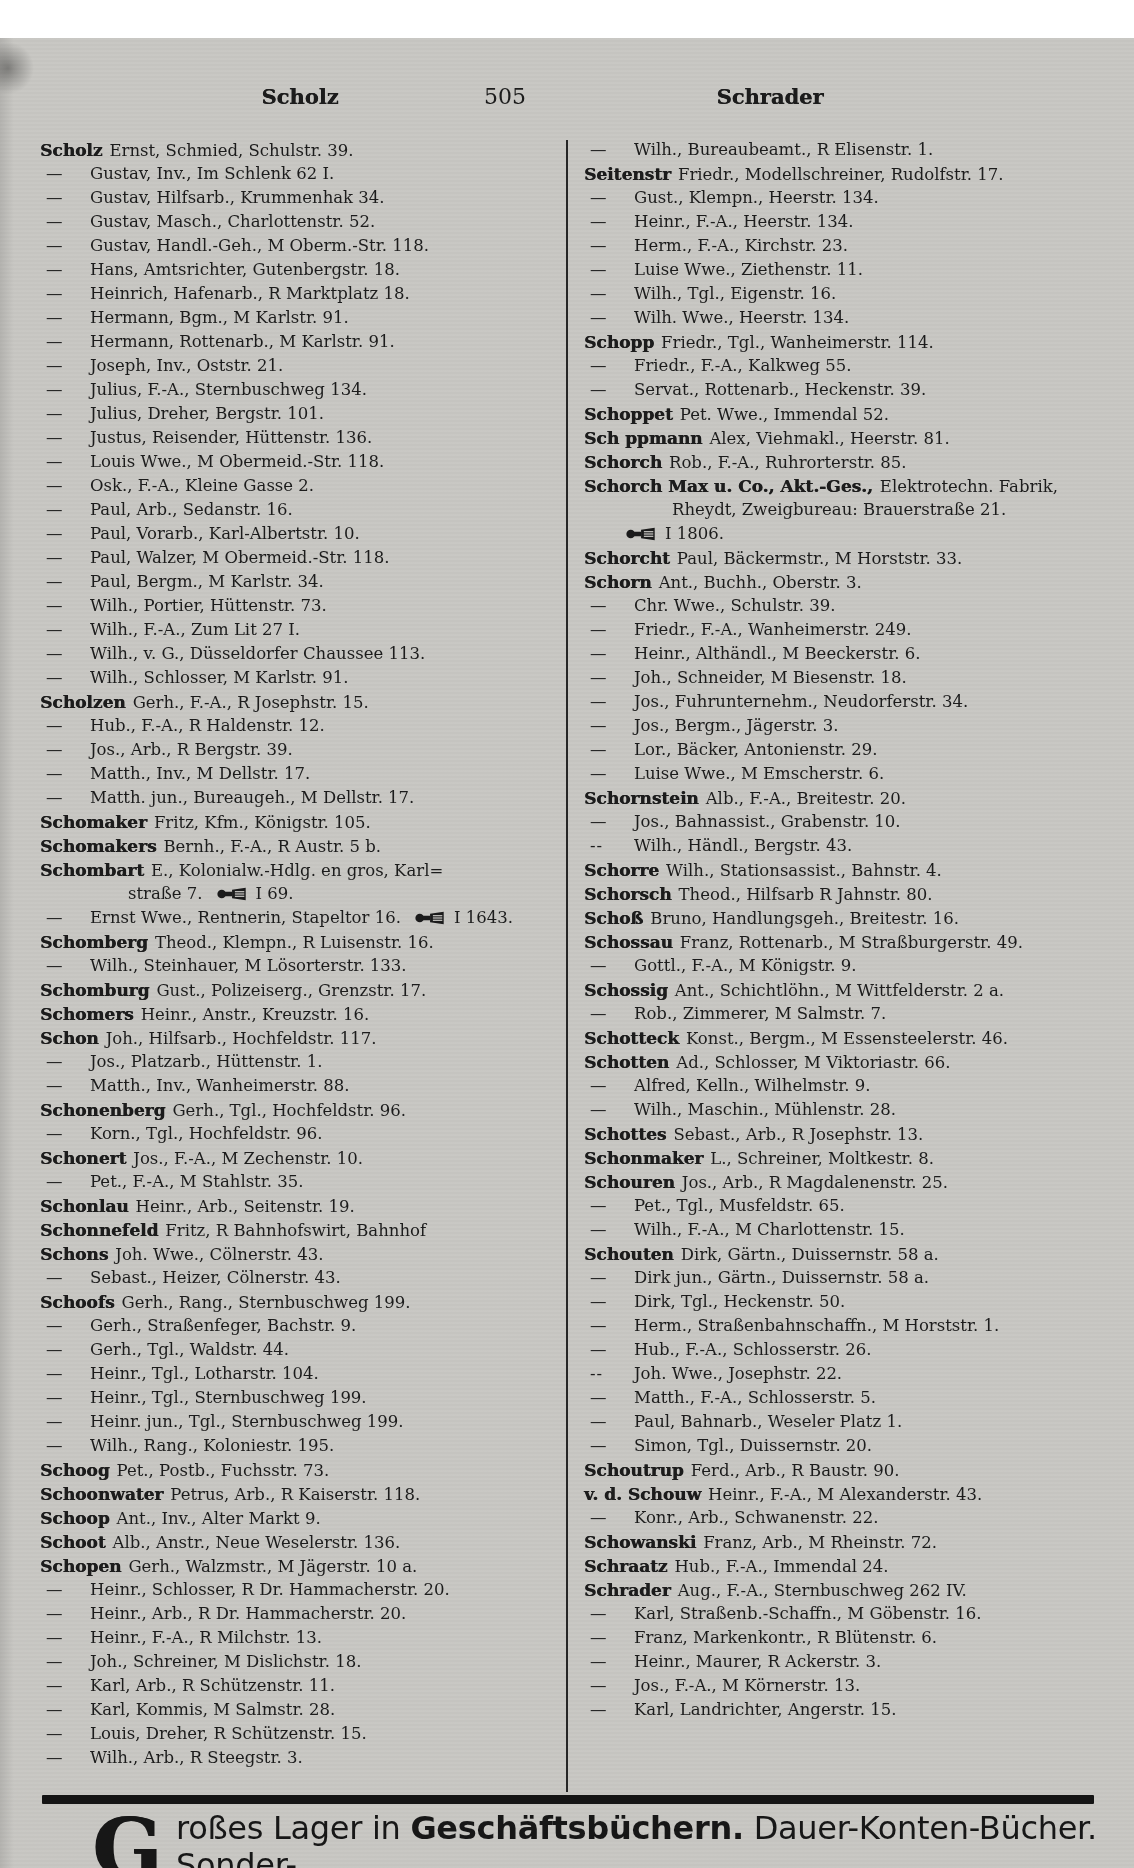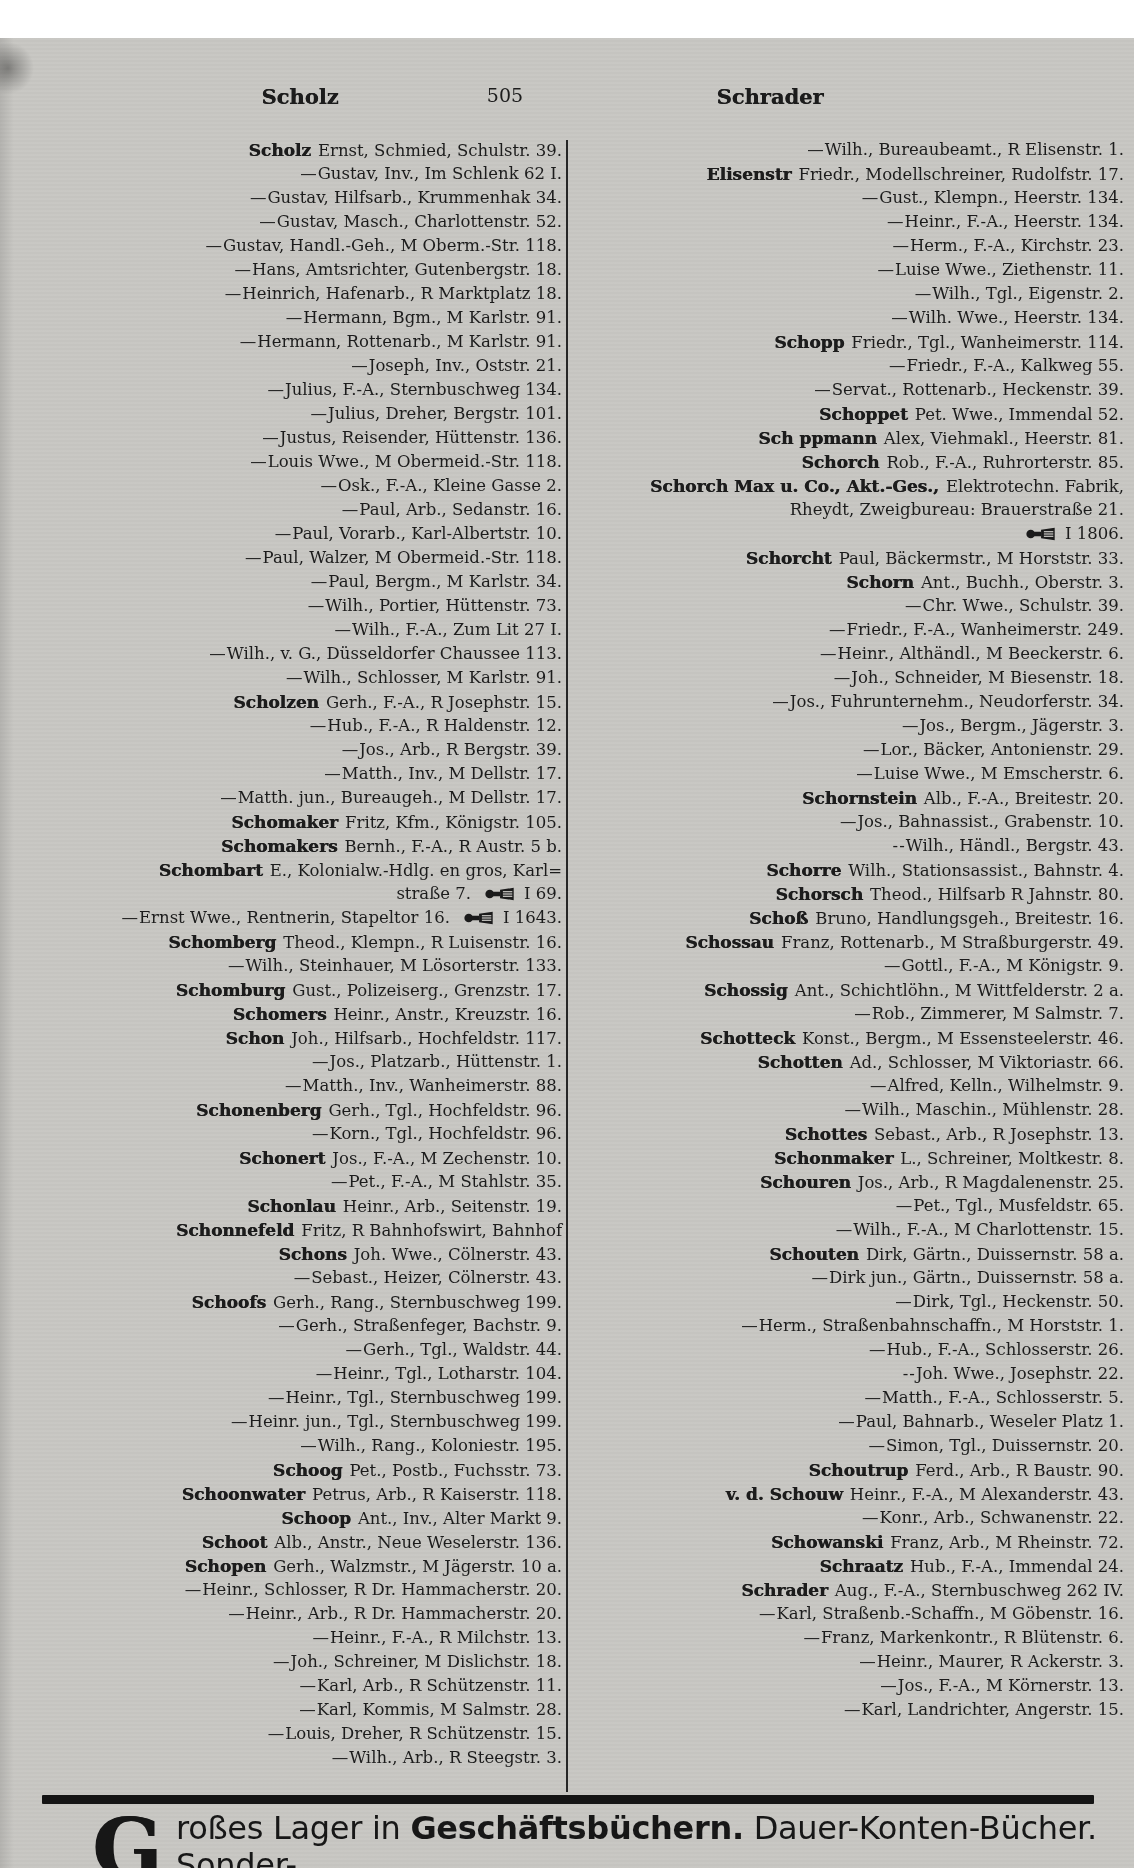--- a/index.html
+++ b/index.html
@@ -12,23 +12,23 @@
       linear-gradient(90deg, rgba(0,0,0,.10) 0, rgba(0,0,0,0) 14px),
       linear-gradient(0deg, rgba(0,0,0,.04) 0, rgba(0,0,0,0) 40px),
       repeating-linear-gradient(0deg, rgba(0,0,0,.015) 0 2px, rgba(255,255,255,.012) 2px 4px);
     font-family:"DejaVu Serif", serif;
     color:#1c1c1c;
     overflow:hidden;
     margin-top:38px;
   }
   .header{position:absolute;top:46px;left:0;width:1134px;height:34px;font-size:21px;}
   .h-left{position:absolute;left:150px;width:300px;text-align:center;font-weight:bold;text-shadow:.4px 0 currentColor;}
-  .h-page{position:absolute;left:430px;width:150px;text-align:center;font-size:19px;}
+  .h-page{position:absolute;left:430px;width:150px;text-align:center;font-size:22px;}
   .h-right{position:absolute;left:630px;width:280px;text-align:center;font-weight:bold;text-shadow:.4px 0 currentColor;}
-  .col{position:absolute;top:100px;font-size:16.5px;text-align:right;}
+  .col{position:absolute;top:100px;font-size:16.5px;}
   .colL{left:40px;width:522px;}
   .colR{left:584px;width:540px;}
   .divider{position:absolute;left:566px;top:102px;width:2px;height:1652px;background:#262626;}
   .ln{height:24px;line-height:24px;white-space:nowrap;}
   .ln .dash{display:inline-block;width:50px;padding-left:6px;box-sizing:border-box;letter-spacing:1px;}
   .ln .head{font-weight:bold;font-size:17px;text-shadow:.5px 0 currentColor;margin-right:7px;}
   .ln.cont{padding-left:88px;}
   .ln.telonly{padding-left:28px;}
   .tel{display:inline-block;margin-left:14px;}
   .tel svg{vertical-align:-2px;margin-right:7px;}
@@ -142,26 +142,26 @@
       <div class="ln"><span class="dash">—</span><span>Heinr., F.-A., R Milchstr. 13.</span></div>
       <div class="ln"><span class="dash">—</span><span>Joh., Schreiner, M Dislichstr. 18.</span></div>
       <div class="ln"><span class="dash">—</span><span>Karl, Arb., R Schützenstr. 11.</span></div>
       <div class="ln"><span class="dash">—</span><span>Karl, Kommis, M Salmstr. 28.</span></div>
       <div class="ln"><span class="dash">—</span><span>Louis, Dreher, R Schützenstr. 15.</span></div>
       <div class="ln"><span class="dash">—</span><span>Wilh., Arb., R Steegstr. 3.</span></div>
     </div>
   <div class="divider"></div>
   <div class="col colR" id="colR">
       <div class="ln"><span class="dash">—</span><span>Wilh., Bureaubeamt., R Elisenstr. 1.</span></div>
-      <div class="ln"><span class="head">Elisenstr</span><span>Friedr., Modellschreiner, Rudolfstr. 17.</span></div>
+      <div class="ln"><span class="head">Seitenstr</span><span>Friedr., Modellschreiner, Rudolfstr. 17.</span></div>
       <div class="ln"><span class="dash">—</span><span>Gust., Klempn., Heerstr. 134.</span></div>
       <div class="ln"><span class="dash">—</span><span>Heinr., F.-A., Heerstr. 134.</span></div>
       <div class="ln"><span class="dash">—</span><span>Herm., F.-A., Kirchstr. 23.</span></div>
       <div class="ln"><span class="dash">—</span><span>Luise Wwe., Ziethenstr. 11.</span></div>
-      <div class="ln"><span class="dash">—</span><span>Wilh., Tgl., Eigenstr. 2.</span></div>
+      <div class="ln"><span class="dash">—</span><span>Wilh., Tgl., Eigenstr. 16.</span></div>
       <div class="ln"><span class="dash">—</span><span>Wilh. Wwe., Heerstr. 134.</span></div>
       <div class="ln"><span class="head">Schopp</span><span>Friedr., Tgl., Wanheimerstr. 114.</span></div>
       <div class="ln"><span class="dash">—</span><span>Friedr., F.-A., Kalkweg 55.</span></div>
       <div class="ln"><span class="dash">—</span><span>Servat., Rottenarb., Heckenstr. 39.</span></div>
       <div class="ln"><span class="head">Schoppet</span><span>Pet. Wwe., Immendal 52.</span></div>
       <div class="ln"><span class="head">Sch ppmann</span><span>Alex, Viehmakl., Heerstr. 81.</span></div>
       <div class="ln"><span class="head">Schorch</span><span>Rob., F.-A., Ruhrorterstr. 85.</span></div>
       <div class="ln"><span class="head">Schorch Max u. Co., Akt.-Ges.,</span><span>Elektrotechn. Fabrik,</span></div>
       <div class="ln cont"><span>Rheydt, Zweigbureau: Brauerstraße 21.</span></div>
       <div class="ln telonly"><span class="tel"><span><svg viewBox="0 0 34 14" width="32" height="14" aria-hidden="true">

